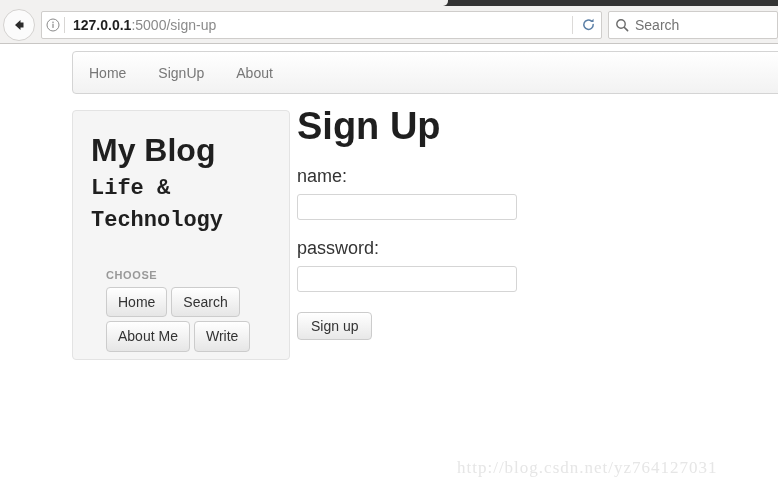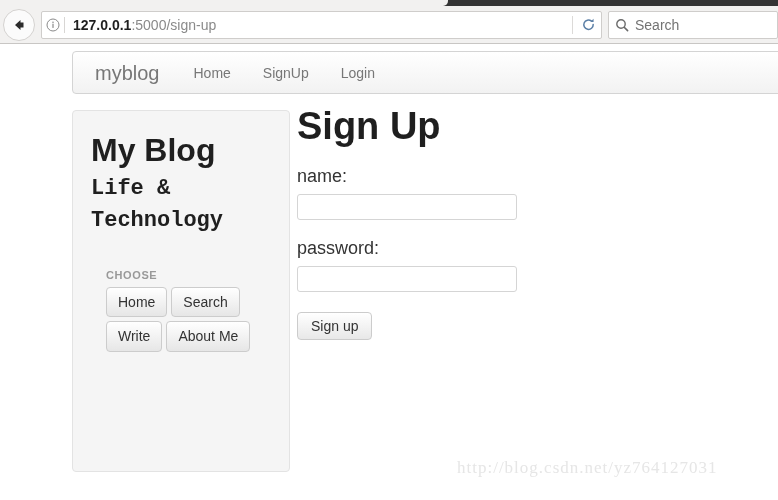--- a/index.html
+++ b/index.html
@@ -181,21 +181,21 @@
     padding: 0 16px;
     line-height: 1;
     text-decoration: none;
   }
 
   .sidebar {
     position: absolute;
     top: 66px;
     left: 72px;
     width: 218px;
-    height: 362px;
+    height: 250px;
     background: #f5f5f5;
     border: 1px solid #e3e3e3;
     border-radius: 4px;
     box-sizing: border-box;
     padding: 20px 0 0 0;
   }
   .sidebar-title {
     font-size: 32px;
     font-weight: bold;
     color: #1f1f1f;
@@ -340,40 +340,39 @@
       </span>
       <span class="search-placeholder">Search</span>
     </div>
 
   </div>
 </div>
 
 <div class="page">
 
   <div class="navbar">
-    <span class="navbar-brand">myblog</span>
     <div class="nav-links">
       <a class="nav-link" href="#">Home</a>
       <a class="nav-link" href="#">SignUp</a>
-      <a class="nav-link" href="#">Login</a>
+      <a class="nav-link" href="#">About</a>
     </div>
   </div>
 
   <div class="sidebar">
     <div class="sidebar-title">My Blog</div>
     <div class="sidebar-subtitle">Life  &amp;  Technology</div>
     <div class="choose-label">CHOOSE</div>
     <div class="btn-rows">
       <div class="btn-row">
         <button class="btn">Home</button>
         <button class="btn">Search</button>
       </div>
       <div class="btn-row">
+        <button class="btn">About Me</button>
         <button class="btn">Write</button>
-        <button class="btn">About Me</button>
       </div>
     </div>
   </div>
 
   <div class="main">
     <h1 class="main-title">Sign Up</h1>
 
     <div class="field-label">name:</div>
     <input class="text-input" type="text" value="" style="">
 

